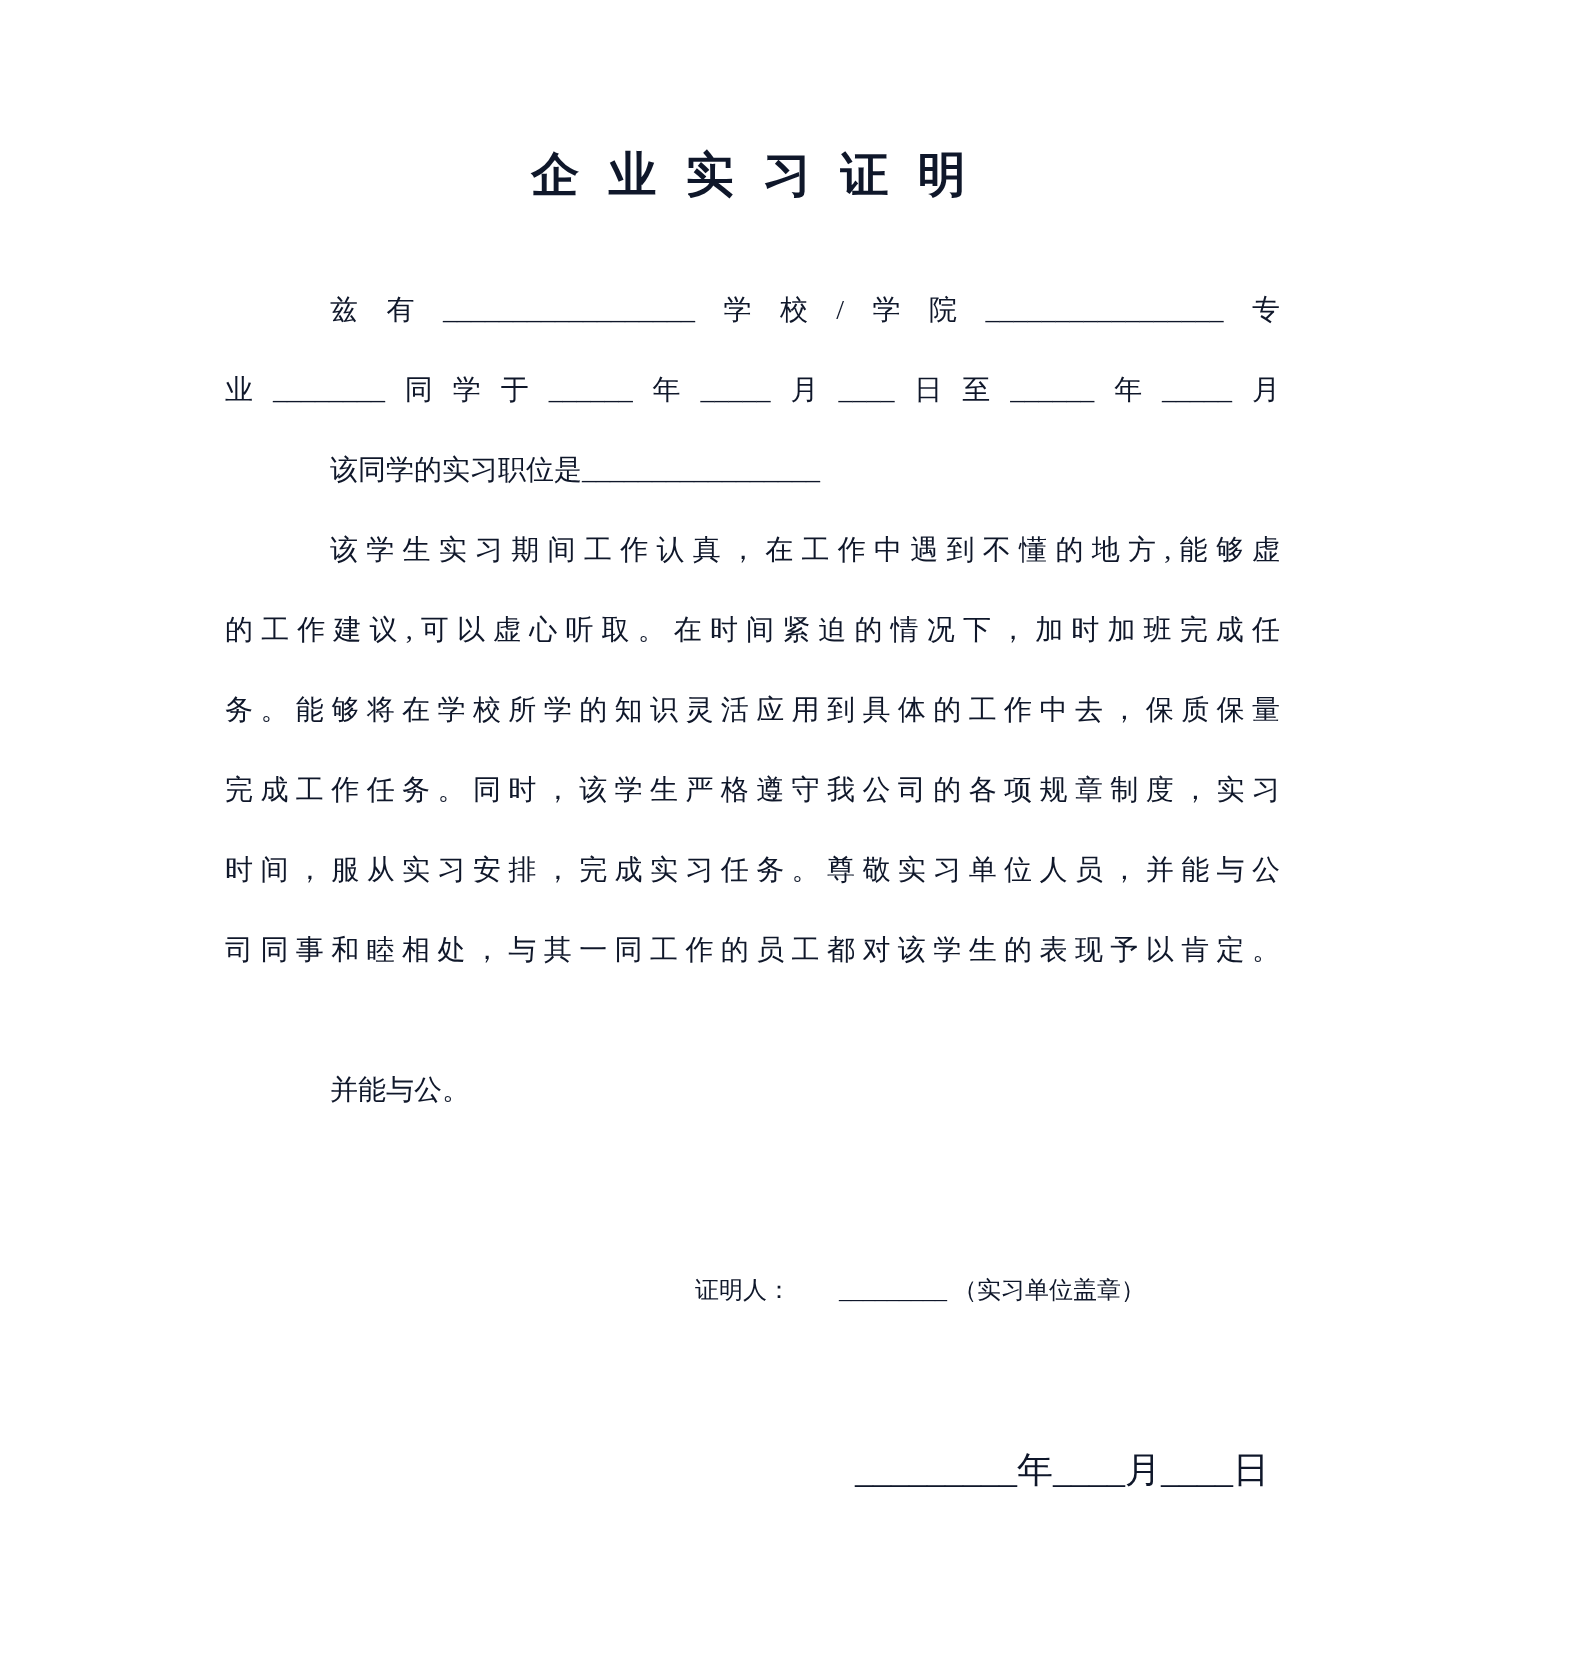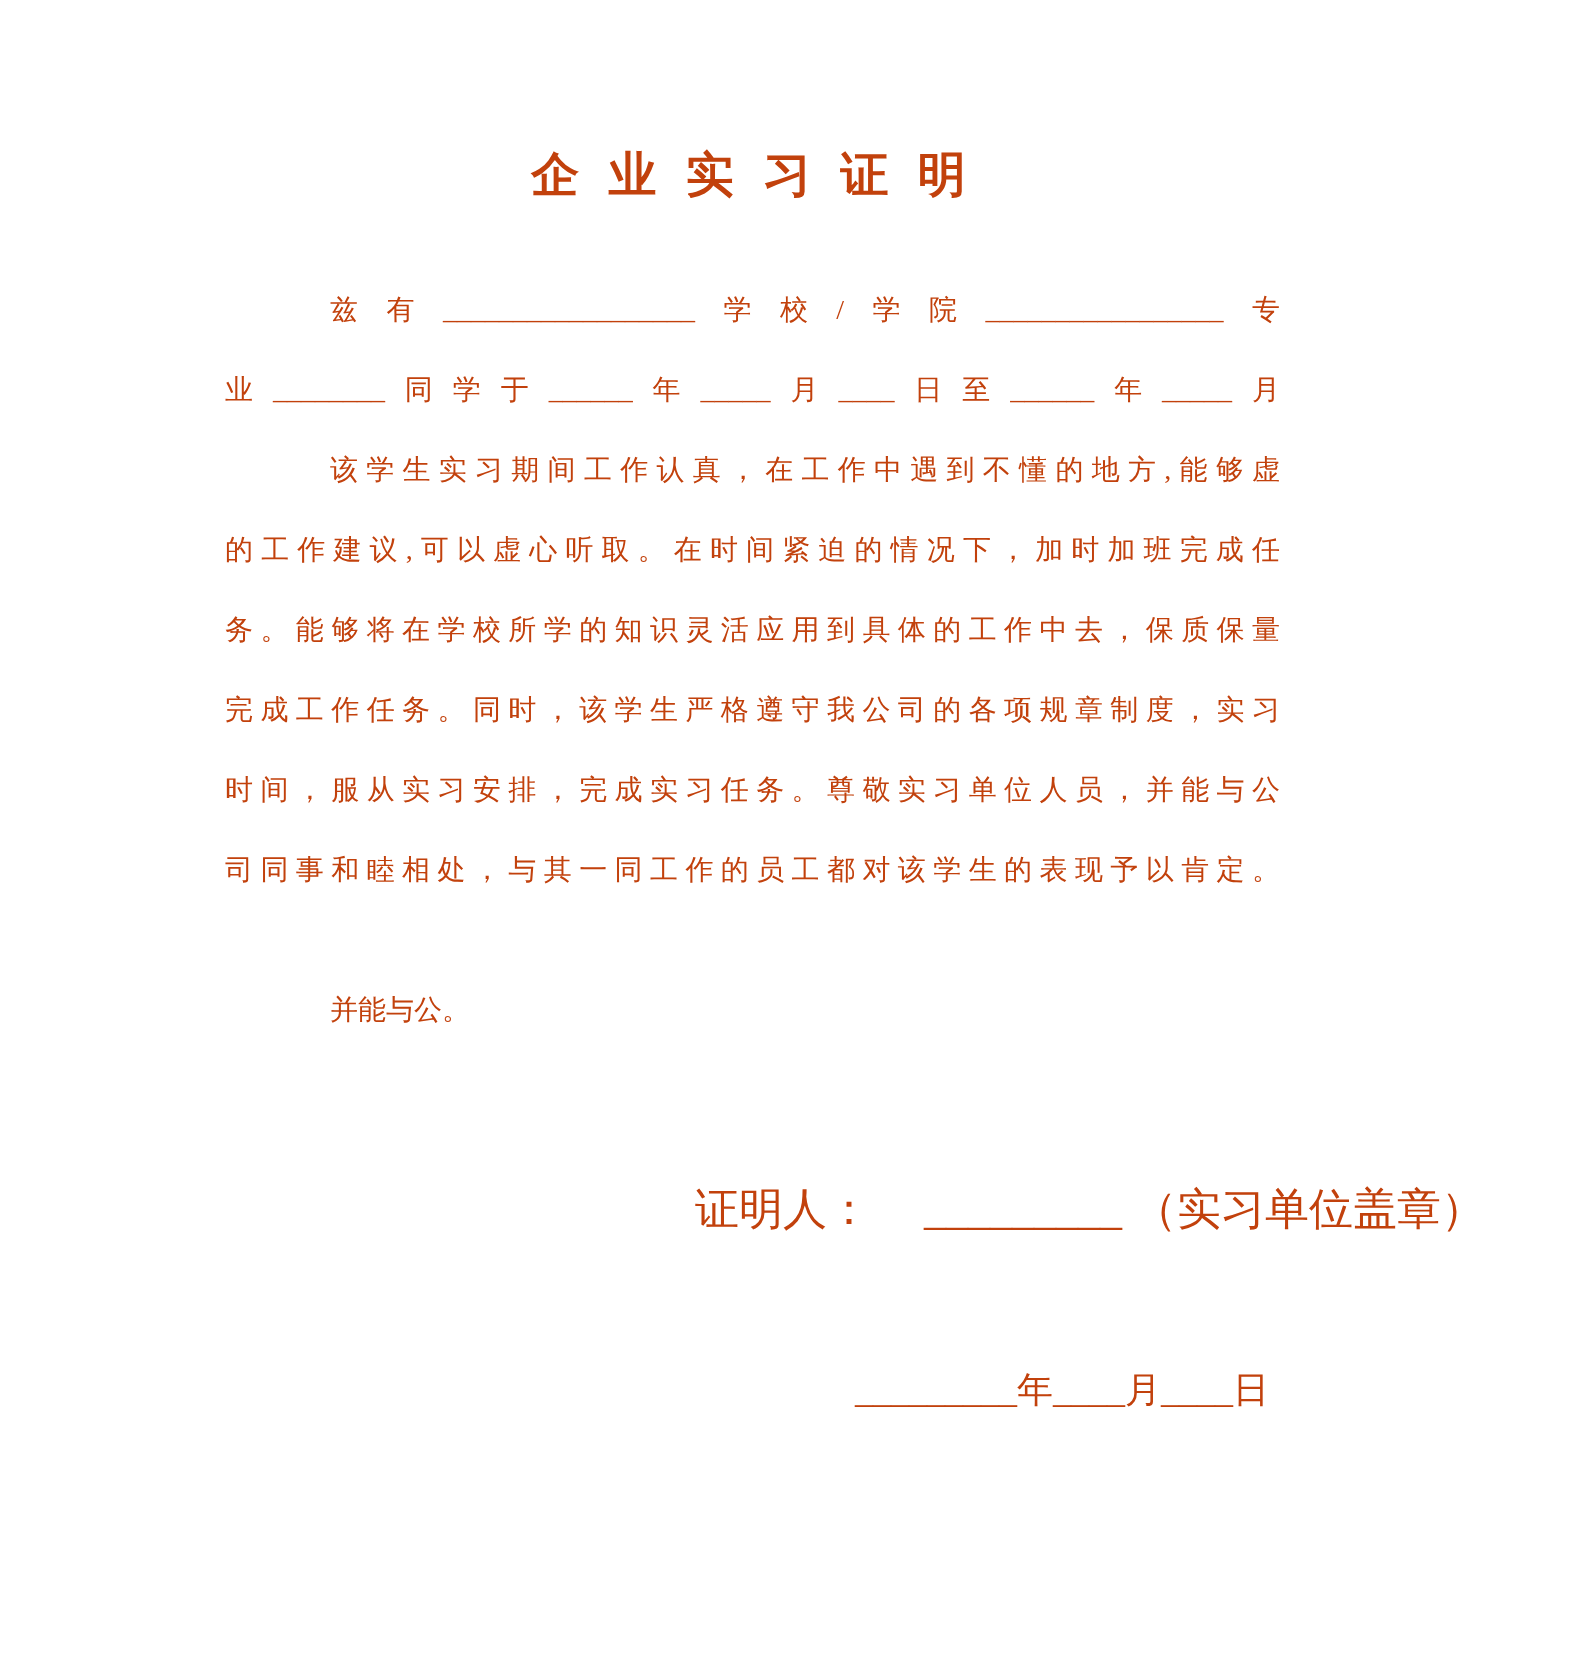--- a/index.html
+++ b/index.html
@@ -2,21 +2,21 @@
 <html><head>
 <meta charset="utf-8">
 <style>
   * { margin: 0; padding: 0; box-sizing: border-box; }
   html, body { background: #ffffff; }
   .page {
     position: relative;
     width: 1587px;
     height: 1658px;
     background: #ffffff;
-    color: #c2410c;
+    color: #0f172a;
     font-family: "Liberation Serif", "DejaVu Serif", serif;
     overflow: hidden;
   }
   .content {
     margin-left: 225px;
     width: 1055px;
     padding-top: 140px;
   }
   .doc-title {
     font-family: "Liberation Sans", "DejaVu Sans", sans-serif;
@@ -39,21 +39,21 @@
   .just {
     text-align: justify;
     text-align-last: justify;
     -moz-text-align-last: justify;
   }
   .indent { padding-left: 105px; }
   .closing-line { margin-top: 60px; }
   .sig-row {
     margin-top: 120px;
     margin-left: 470px;
-    font-size: 44px;
+    font-size: 24px;
     line-height: 80px;
     height: 80px;
     white-space: nowrap;
   }
   .sig-blank { margin-left: 42px; }
   .date-row {
     margin-top: 100px;
     margin-left: 630px;
     font-size: 36px;
     line-height: 80px;
@@ -67,20 +67,23 @@
 <div class="page">
   <div class="content">
 
     <div class="doc-title">企 业 实 习 证 明</div>
 
     <div class="para para-first">
       <div class="line indent just">兹有__________________学校/学院_________________专</div>
       <div class="line just">业________同学于______年_____月____日至______年_____月</div>
     </div>
 
+    <div class="para">
+      <div class="line indent">该同学的实习职位是_________________</div>
+    </div>
 
     <div class="para">
       <div class="line indent just">该学生实习期间工作认真，在工作中遇到不懂的地方,能够虚</div>
       <div class="line just">的工作建议,可以虚心听取。在时间紧迫的情况下，加时加班完成任</div>
       <div class="line just">务。能够将在学校所学的知识灵活应用到具体的工作中去，保质保量</div>
       <div class="line just">完成工作任务。同时，该学生严格遵守我公司的各项规章制度，实习</div>
       <div class="line just">时间，服从实习安排，完成实习任务。尊敬实习单位人员，并能与公</div>
       <div class="line just">司同事和睦相处，与其一同工作的员工都对该学生的表现予以肯定。</div>
     </div>
 

